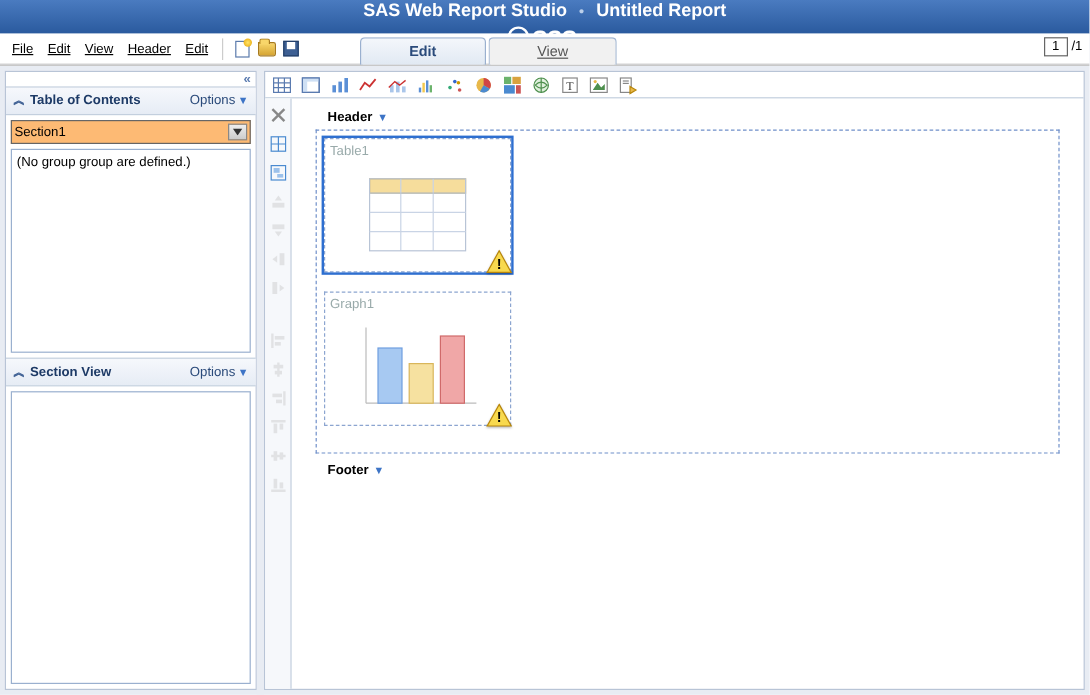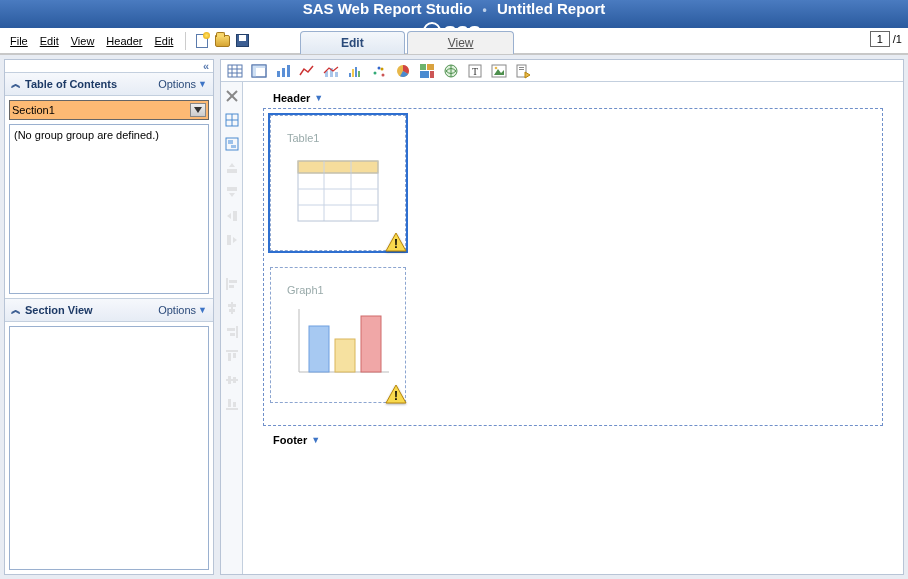--- a/index.html
+++ b/index.html
@@ -133,21 +133,21 @@
   .side-tool-col .tb-icon.disabled{opacity:.35;cursor:default;}
   .canvas{
     flex:1;padding:10px 20px;overflow:auto;
   }
   .section-label{font-weight:bold;color:#000;display:flex;align-items:center;gap:4px;margin-bottom:4px;margin-left:10px;}
   .drop-tri{color:#3d74c6;font-size:9px;}
   .report-frame{
     border:1px dashed #6f8fc9;padding:6px;
   }
   .obj-tile{
-    border:1px dashed #8ca5d0;padding:16px;width:136px;margin-bottom:16px;position:relative;background:#fff;
+    border:1px dashed #8ca5d0;padding:4px;width:156px;margin-bottom:16px;position:relative;background:#fff;
   }
   .obj-tile.selected{outline:2px solid #2e6fd0;}
   .obj-title{color:#9aa;font-size:11px;margin-bottom:4px;}
   .obj-visual{
     height:86px;border:0;display:flex;align-items:center;justify-content:center;position:relative;
   }
   .warn{
     position:absolute;right:-2px;bottom:-2px;width:22px;height:20px;
   }
   .warn svg{filter:drop-shadow(0 1px 1px rgba(0,0,0,.3));}

